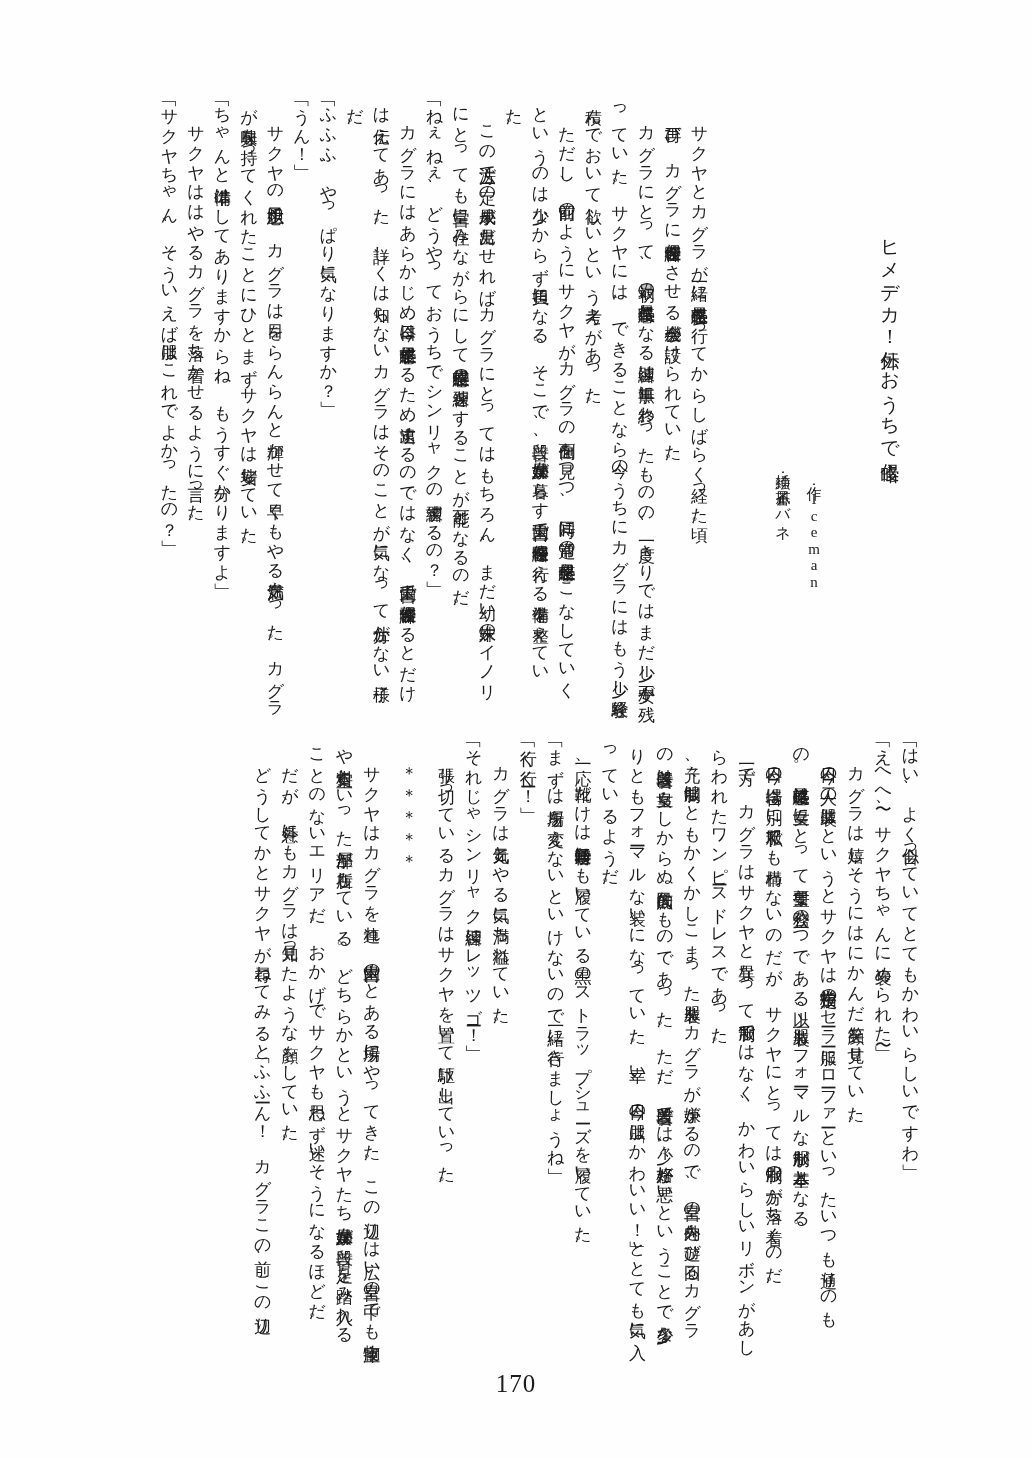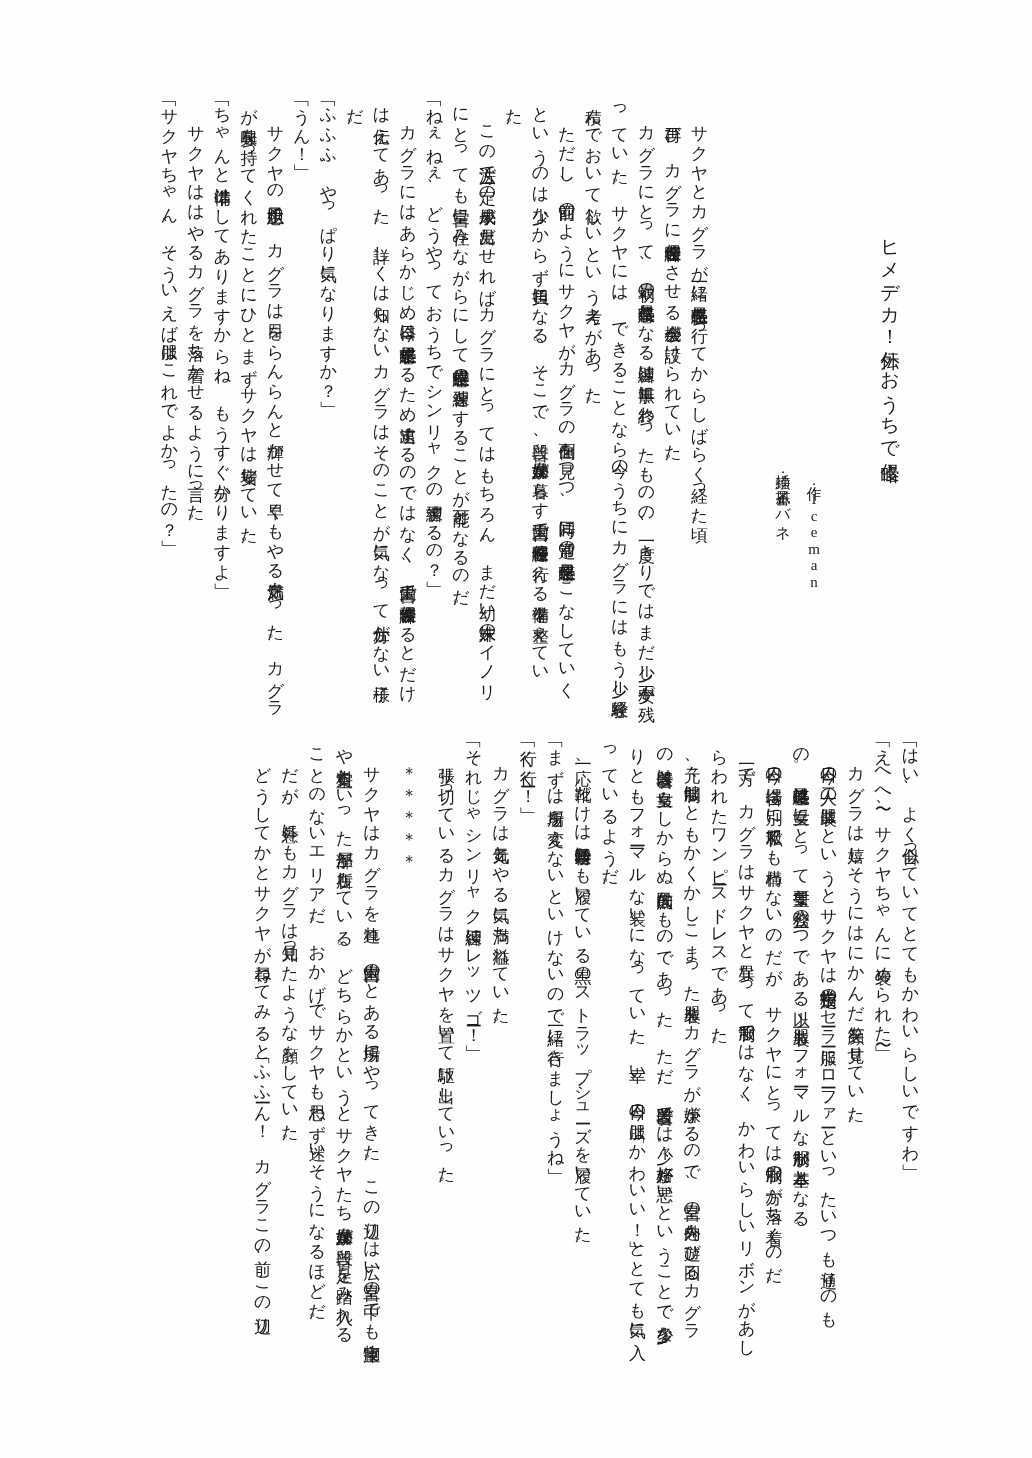--- a/index.html
+++ b/index.html
@@ -104,14 +104,15 @@
       <p>「行く行くー！」</p>
       <p class="indent">カグラは元気とやる気に満ち溢れていた。</p>
       <p>「それじゃシンリャク練習にレッツゴー！」</p>
       <p class="indent">張り切っているカグラはサクヤを置いて駆け出していった。</p>
       <p class="indent separator">＊ ＊ ＊ ＊ ＊</p>
       <p class="indent">サクヤはカグラを連れ、皇宮内のとある場所にやってきた。この辺りは広い皇宮の中でも宝物庫や史料室といった部屋が所在している。どちらかというとサクヤたち皇女姉妹が普段、足を踏み入れることのないエリアだ。おかげでサクヤも思わず迷いそうになるほどだ。</p>
       <p class="indent">だが、意外にもカグラは見知ったような顔をしていた。</p>
       <p class="indent">どうしてかとサクヤが尋ねてみると「ふふーん！　カグラこの前、この辺り</p>
     </div>
 
+  <div class="page-number">170</div>
 
 </div>
 
 </body></html>

